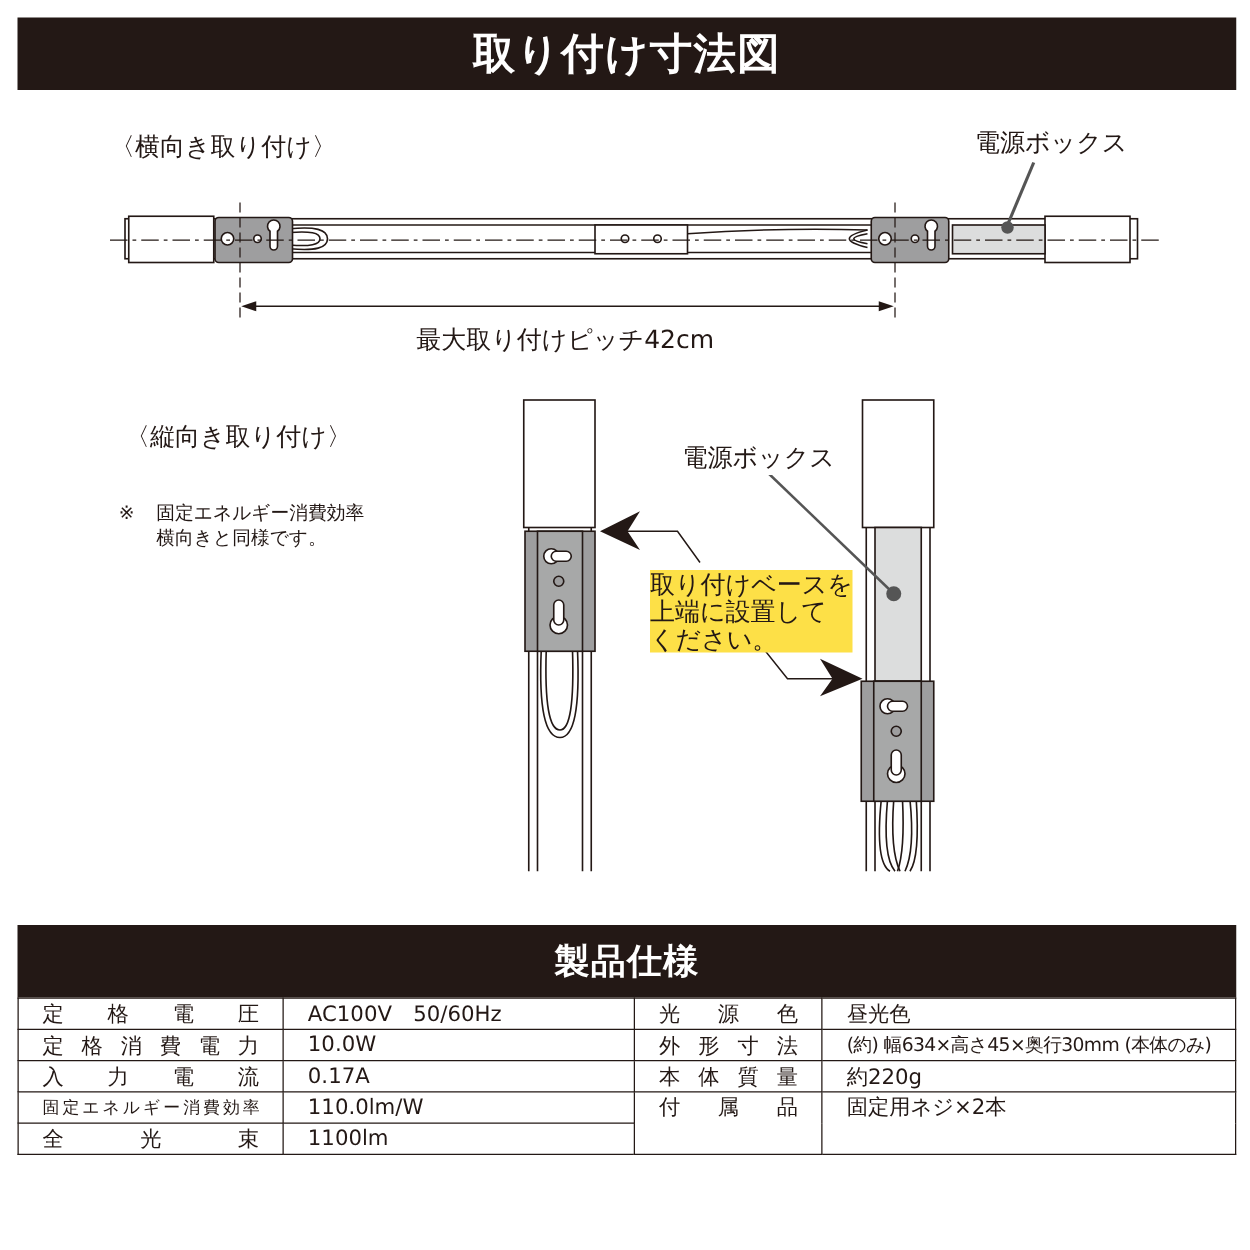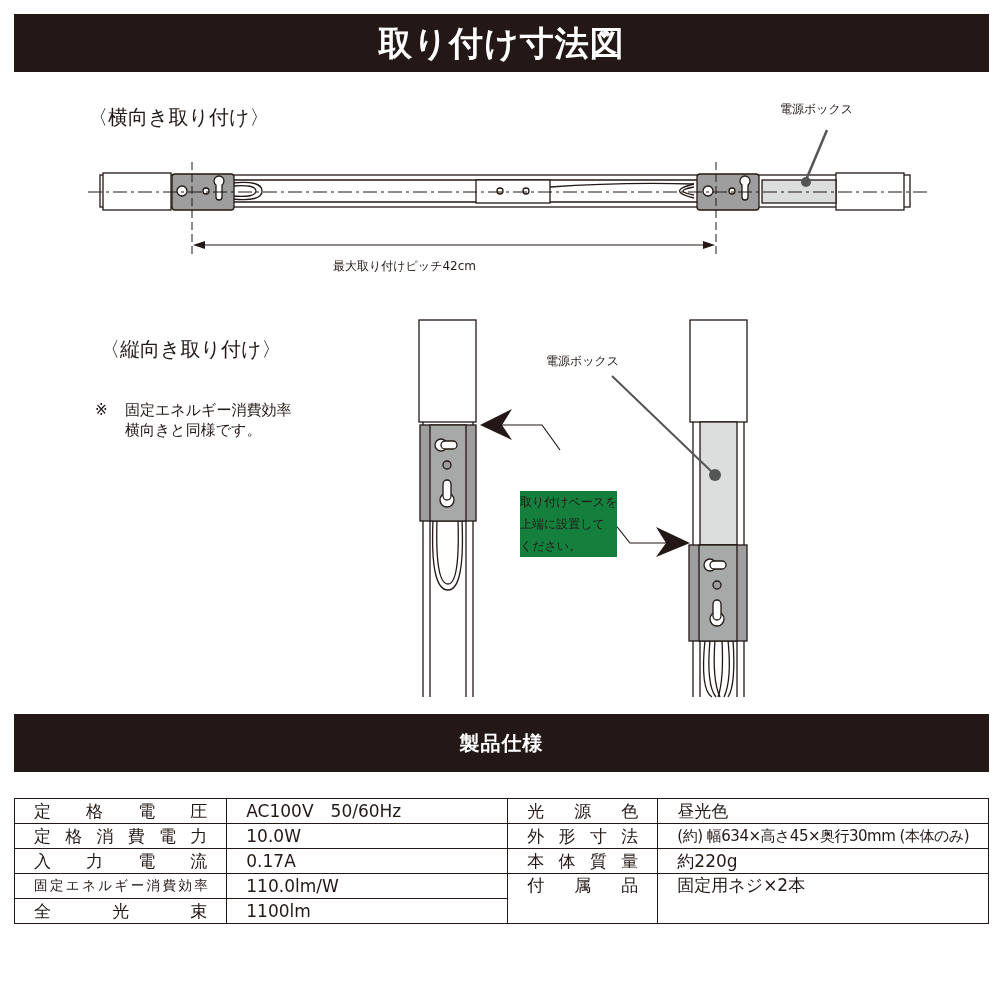--- a/index.html
+++ b/index.html
@@ -1,23 +1,23 @@
 <!DOCTYPE html>
 <html><head>
 <meta charset="utf-8">
 <style>
   html, body { margin:0; padding:0; background:#fff; }
   body { width:1000px; height:1000px; position:relative; overflow:hidden;
          font-family:"DejaVu Sans", sans-serif; color:#231815; }
   .banner { position:absolute; left:14px; width:975px; background:#231815; color:#fff;
             text-align:center; font-weight:bold; letter-spacing:1px; }
   .banner-top { top:14px; height:58px; line-height:58px; font-size:34px; }
-  .banner-spec { top:714px; height:58px; line-height:58px; font-size:20px; }
+  .banner-spec { top:740px; height:58px; line-height:58px; font-size:28px; }
   .label { position:absolute; font-size:20px; white-space:nowrap; }
-  .small { position:absolute; font-size:12px; white-space:nowrap; }
+  .small { position:absolute; font-size:20px; white-space:nowrap; }
   .note { position:absolute; font-size:15px; line-height:20px; }
   svg.diag { position:absolute; left:0; top:0; }
   table.spec { position:absolute; left:14px; top:798px; width:975px; border-collapse:collapse;
                font-size:17px; }
   table.spec td { border:1.5px solid #231815; height:24px; padding:0 19px; white-space:nowrap; }
   td.k { width:186px; text-align:justify; text-align-last:justify; }
   td.k2 { width:130px; text-align:justify; text-align-last:justify; }
   td.kn { font-size:13.5px; letter-spacing:-0.5px;margin-left:39px; }
   td.v1 { width:280px; }
   td.v2dim { font-size:15px; letter-spacing:-0.5px; }
@@ -125,21 +125,21 @@
   <polygon points="690,543 656,527 666,543 656,557" fill="#231815"></polygon>
 </svg>
 
 <div class="label" style="left:88px;top:336px;margin-left:12px;">〈縦向き取り付け〉</div>
 <div class="note" style="left:95px;top:400px;">※</div>
 <div class="note" style="left:125px;top:400px;">
   <div>固定エネルギー消費効率</div>
   <div>横向きと同様です。</div>
 </div>
 <div class="small" style="left:546px;top:353px;background:#fff;">電源ボックス</div>
-<div class="small" style="left:520px;top:456px;line-height:22px;background:#15803d;margin-top:35px;">
+<div class="small" style="left:520px;top:456px;line-height:22px;background:#fde047;">
   <div>取り付けベースを</div>
   <div>上端に設置して</div>
   <div>ください。</div>
 </div>
 
 <div class="banner banner-spec">
   <span>製品仕様</span>
 </div>
 
 <table class="spec">

